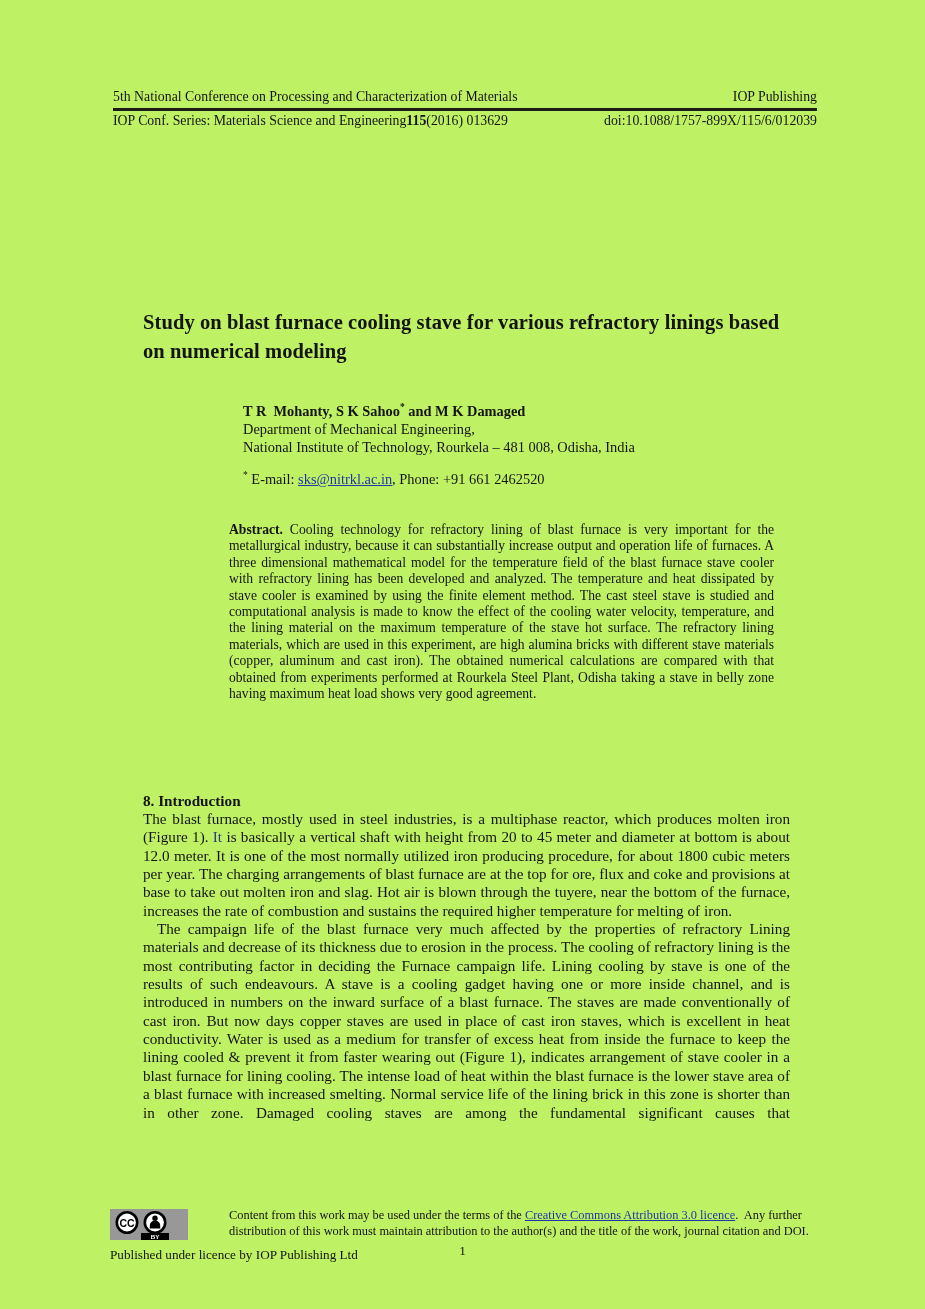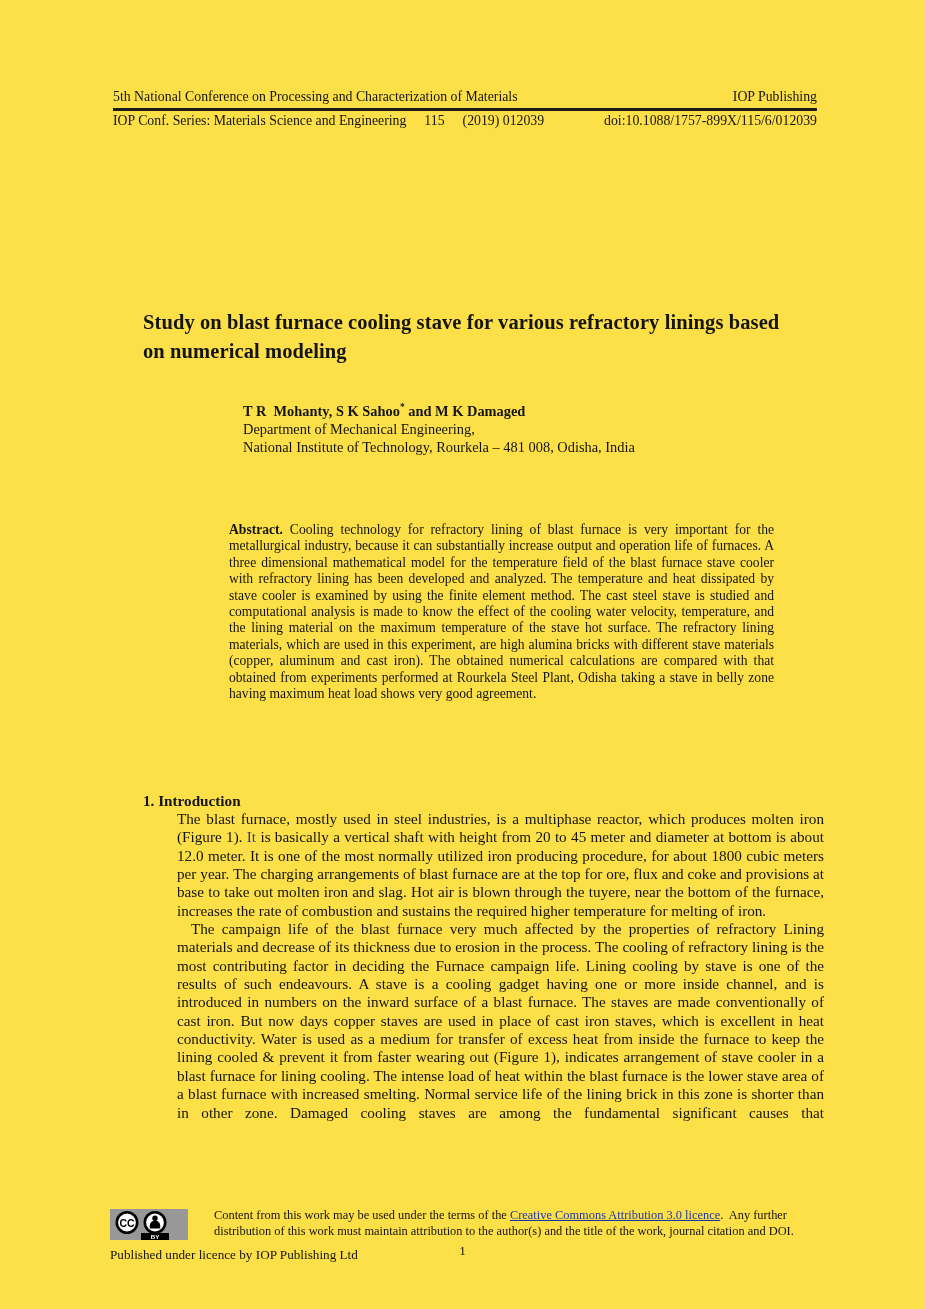--- a/index.html
+++ b/index.html
@@ -4,29 +4,29 @@
 <style>
   * { margin: 0; padding: 0; box-sizing: border-box; }
   html, body { background: #ffffff; }
   body {
     width: 925px; height: 1309px;
     position: relative;
     font-family: "Liberation Serif", "DejaVu Serif", serif;
     color: #141414;
     overflow: hidden;
   }
-  .page { position: absolute; inset: 0; background: #fde047; }
+  .page { position: absolute; inset: 0; background: #bef264; }
 
   
   .page-header { position: absolute; left: 113px; top: 89px; width: 704px; font-size: 13.8px; }
   .header-row1 { display: flex; justify-content: space-between; align-items: baseline; }
   .header-rule { height: 2px; border-top: 2px solid #1c1c1c; border-bottom: 1px solid #1c1c1c; margin-top: 3px; margin-bottom: 2px; }
   .header-row2 { display: flex; justify-content: space-between; align-items: baseline; }
   .journal-left { white-space: nowrap; }
-  .journal-volume { font-weight: normal; margin: 0 18px; }
+  .journal-volume { font-weight: bold; margin: 0 0; }
 
   
   .paper-title {
     position: absolute; left: 143px; top: 308px; width: 650px;
     font-size: 20.5px; font-weight: bold; line-height: 28.5px;
     letter-spacing: 0.1px;
     font-family: Liberation Serif, serif;
   }
 
   
@@ -44,65 +44,66 @@
     font-size: 13.6px; line-height: 16.4px; text-align: justify;
   }
   .abstract-label { font-weight: bold; }
 
   
   .keywords-line { position: absolute; left: 243px; top: 736px; width: 545px; font-size: 13.6px; }
   .keywords-label { font-weight: bold; }
 
   
   .section-heading { position: absolute; left: 143px; top: 792px; width: 647px; font-size: 15.2px; font-weight: bold; }
-  .intro-body { position: absolute; left: 143px; top: 810px; width: 647px; font-size: 15.2px; line-height: 18.35px; text-align: justify; margin-left: 34px; }
+  .intro-body { position: absolute; left: 143px; top: 810px; width: 647px; font-size: 15.2px; line-height: 18.35px; text-align: justify; }
   .intro-para2 { text-indent: 14px; text-align-last: justify; }
   .keep-space { white-space: pre-wrap; }
 
   
   .page-footer { position: absolute; left: 110px; top: 1207px; width: 707px; font-size: 12.4px; line-height: 16px; }
   .footer-row1 { display: flex; align-items: flex-start; }
-  .cc-badge { flex: 0 0 auto; margin-right: 6px; margin-top: 2px; text-align: center; }
+  .cc-badge { flex: 0 0 auto; margin-right: 21px; margin-top: 2px; text-align: center; }
   .license-text { flex: 1 1 auto; margin-left: 20px; }
   .published-line { margin-top: 3px; font-size: 13.2px; }
   .page-number { position: absolute; left: 0; top: 1243px; width: 925px; text-align: center; font-size: 13.2px; }
 
   .navy { color: #2a4080; }
   .blue-link { color: #2136a6; }
 </style>
 </head>
 <body>
 
 <div class="page">
 
   <div class="page-header">
     <div class="header-row1">
       <span>5th National Conference on Processing and Characterization of Materials</span>
       <span>IOP Publishing</span>
     </div>
     <div class="header-rule"></div>
     <div class="header-row2">
-      <span class="journal-left"><span>IOP Conf. Series: Materials Science and Engineering</span><span class="journal-volume">115</span><span>(2019) 012039</span></span>
+      <span class="journal-left"><span>IOP Conf. Series: Materials Science and Engineering</span><span class="journal-volume">115</span><span>(2016) 013629</span></span>
       <span>doi:10.1088/1757-899X/115/6/012039</span>
     </div>
   </div>
 
   <h1 class="paper-title">Study on blast furnace cooling stave for various refractory linings based on numerical modeling</h1>
 
   <div class="author-block">
     <div class="author-names"><span class="keep-space">T R  Mohanty, S K Sahoo</span><sup>*</sup><span class="keep-space"> and M K Damaged</span></div>
     <div>Department of Mechanical Engineering,</div>
     <div>National Institute of Technology, Rourkela – 481 008, Odisha, India</div>
   </div>
 
+  <div class="contact-line"><sup>*</sup><span class="keep-space"> E-mail: </span><a class="doc-link blue-link" href="#">sks@nitrkl.ac.in</a><span class="keep-space">, Phone: +91 661 2462520</span></div>
 
   <div class="abstract-block"><span class="abstract-label">Abstract.</span><span class="keep-space"> Cooling technology for refractory lining of blast furnace is very important for the metallurgical industry, because it can substantially increase output and operation life of furnaces. A three dimensional mathematical model for the temperature field of the blast furnace stave cooler with refractory lining has been developed and analyzed. The temperature and heat dissipated by stave cooler is examined by using the finite element method. The cast steel stave is studied and computational analysis is made to know the effect of the cooling water velocity, temperature, and the lining material on the maximum temperature of the stave hot surface. The refractory lining materials, which are used in this experiment, are high alumina bricks with different stave materials (copper, aluminum and cast iron). The obtained numerical calculations are compared with that obtained from experiments performed at Rourkela Steel Plant, Odisha taking a stave in belly zone having maximum heat load shows very good agreement.</span></div>
 
 
-  <div class="section-heading">1. Introduction</div>
+  <div class="section-heading">8. Introduction</div>
   <div class="intro-body">
     <p class="intro-para1"><span class="keep-space">The blast furnace, mostly used in steel industries, is a multiphase reactor, which produces molten iron (Figure 1). </span><span class="navy">It</span><span class="keep-space"> is basically a vertical shaft with height from 20 to 45 meter and diameter at bottom is about 12.0 meter. It is one of the most normally utilized iron producing procedure, for about 1800 cubic meters per year. The charging arrangements of blast furnace are at the top for ore, flux and coke and provisions at base to take out molten iron and slag. Hot air is blown through the tuyere, near the bottom of the furnace, increases the rate of combustion and sustains the required higher temperature for melting of iron.</span></p>
     <p class="intro-para2">The campaign life of the blast furnace very much affected by the properties of refractory Lining materials and decrease of its thickness due to erosion in the process. The cooling of refractory lining is the most contributing factor in deciding the Furnace campaign life. Lining cooling by stave is one of the results of such endeavours. A stave is a cooling gadget having one or more inside channel, and is introduced in numbers on the inward surface of a blast furnace. The staves are made conventionally of cast iron. But now days copper staves are used in place of cast iron staves, which is excellent in heat conductivity. Water is used as a medium for transfer of excess heat from inside the furnace to keep the lining cooled &amp; prevent it from faster wearing out (Figure 1), indicates arrangement of stave cooler in a blast furnace for lining cooling. The intense load of heat within the blast furnace is the lower stave area of a blast furnace with increased smelting. Normal service life of the lining brick in this zone is shorter than in other zone. Damaged cooling staves are among the fundamental significant causes that</p>
   </div>
 
   <div class="page-footer">
     <div class="footer-row1">
       <span class="cc-badge">
         <svg width="78" height="31" viewBox="0 0 78 31" aria-hidden="true">
           <rect x="0" y="0" width="78" height="31" fill="#989898"></rect>

